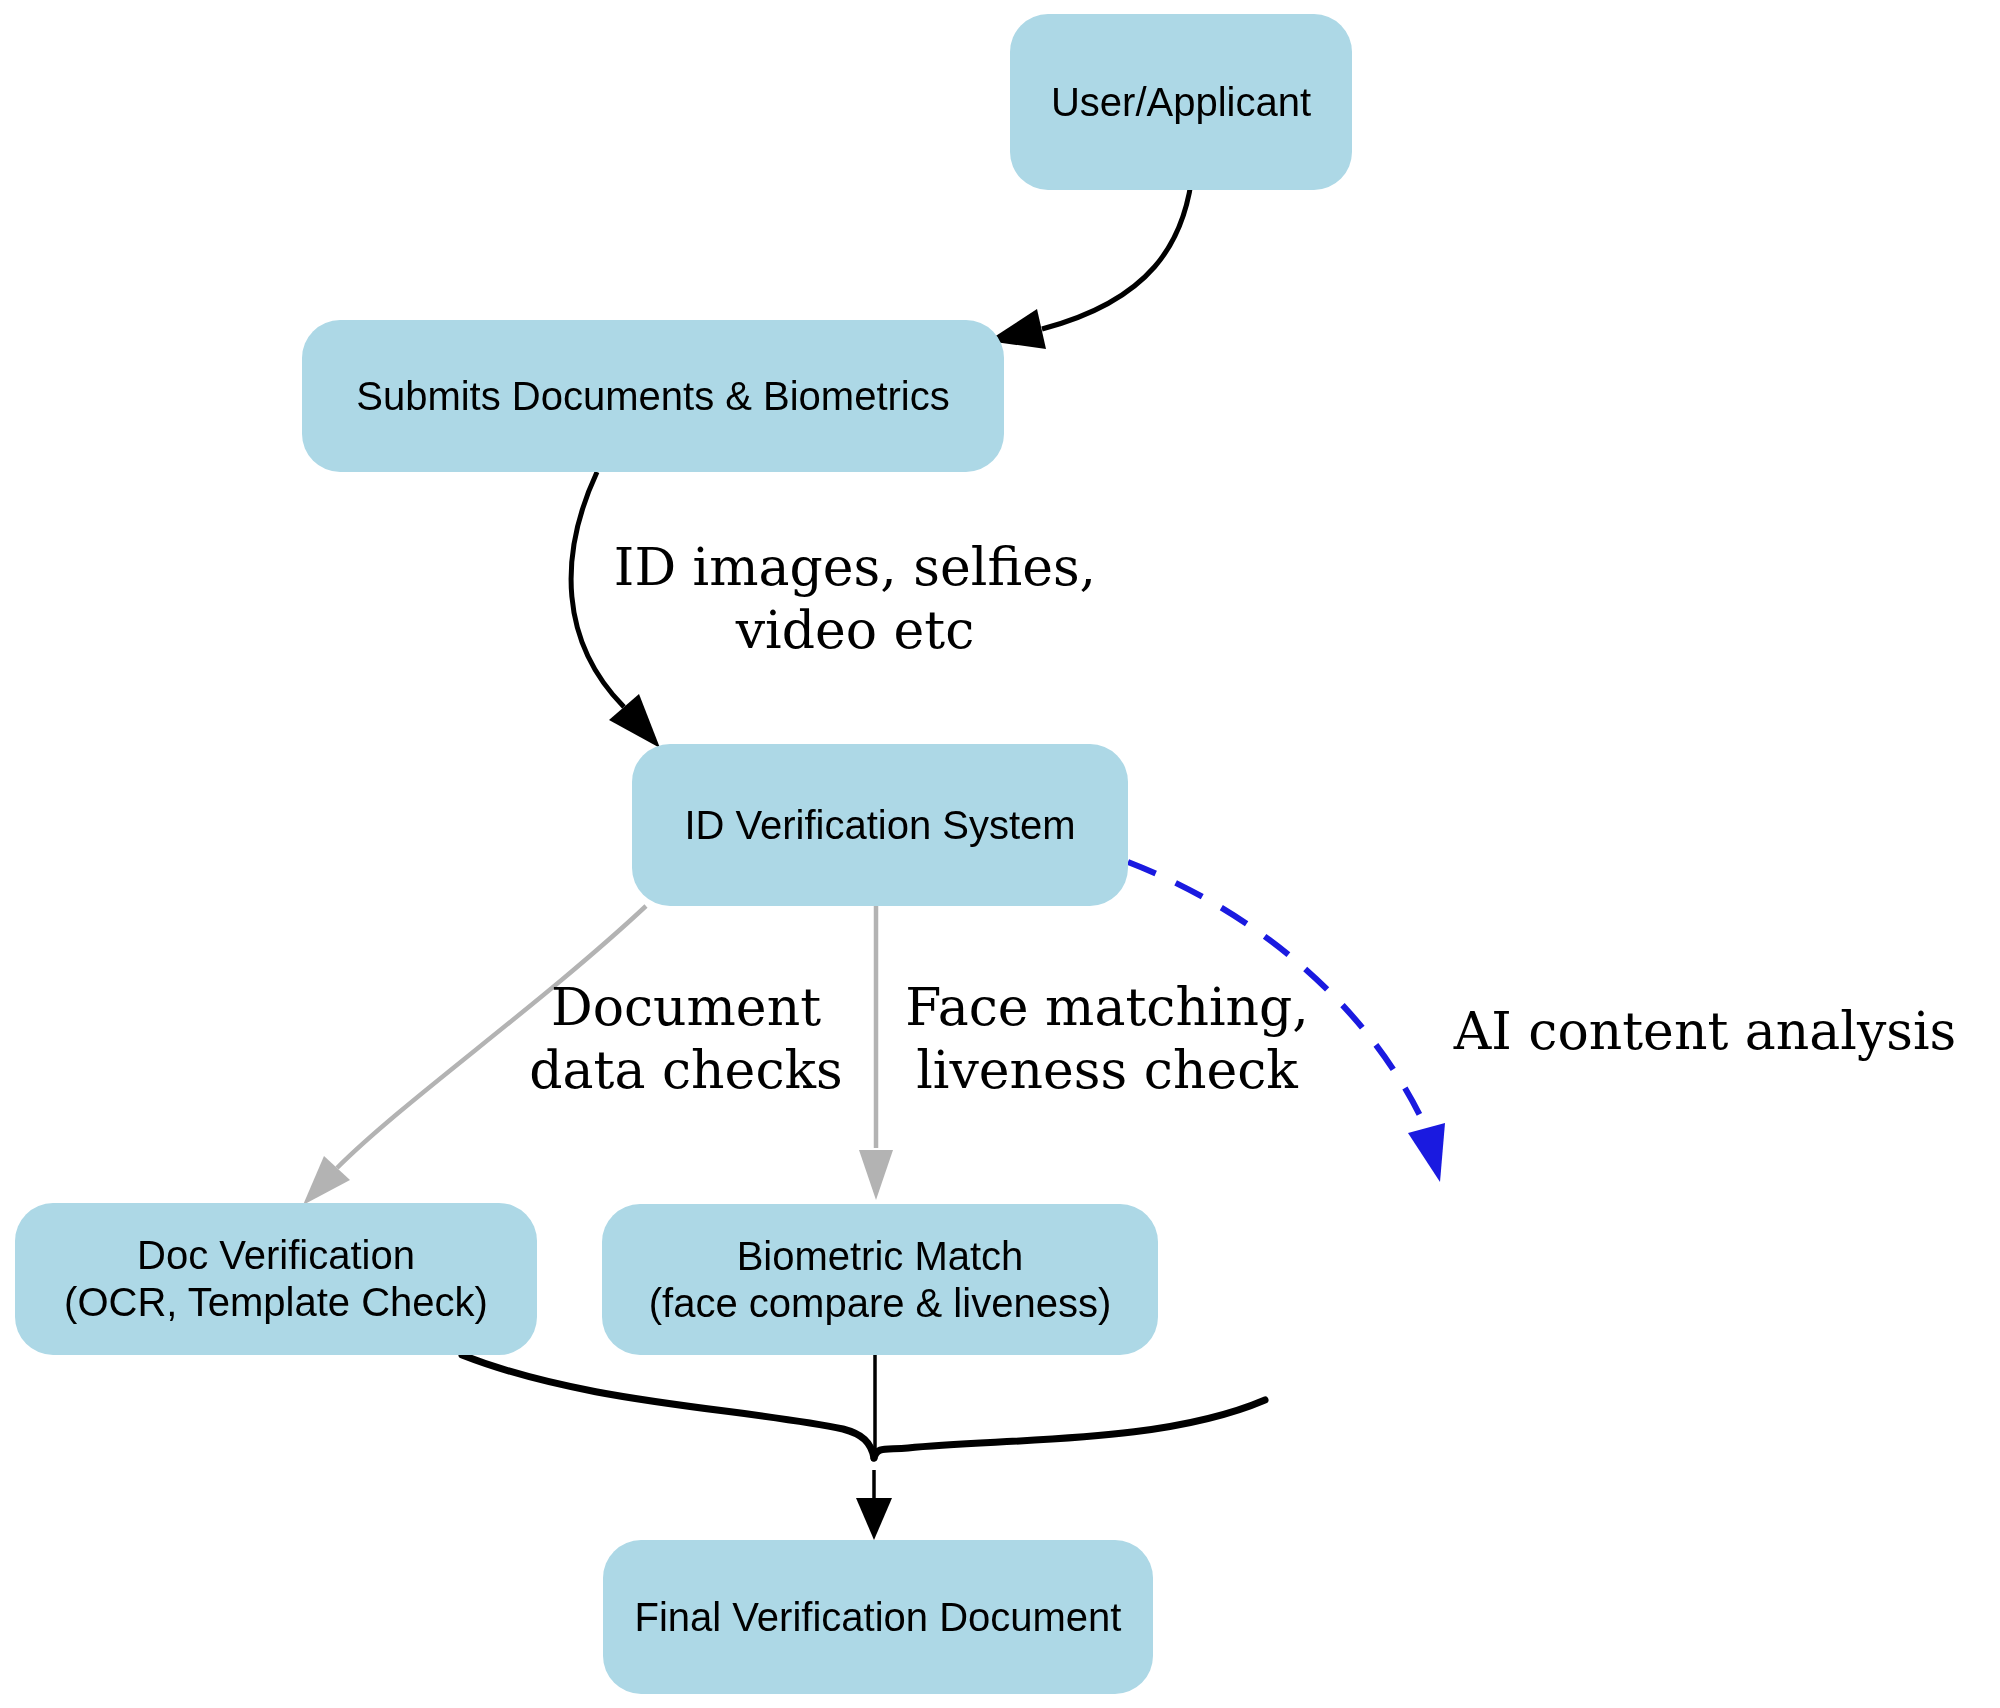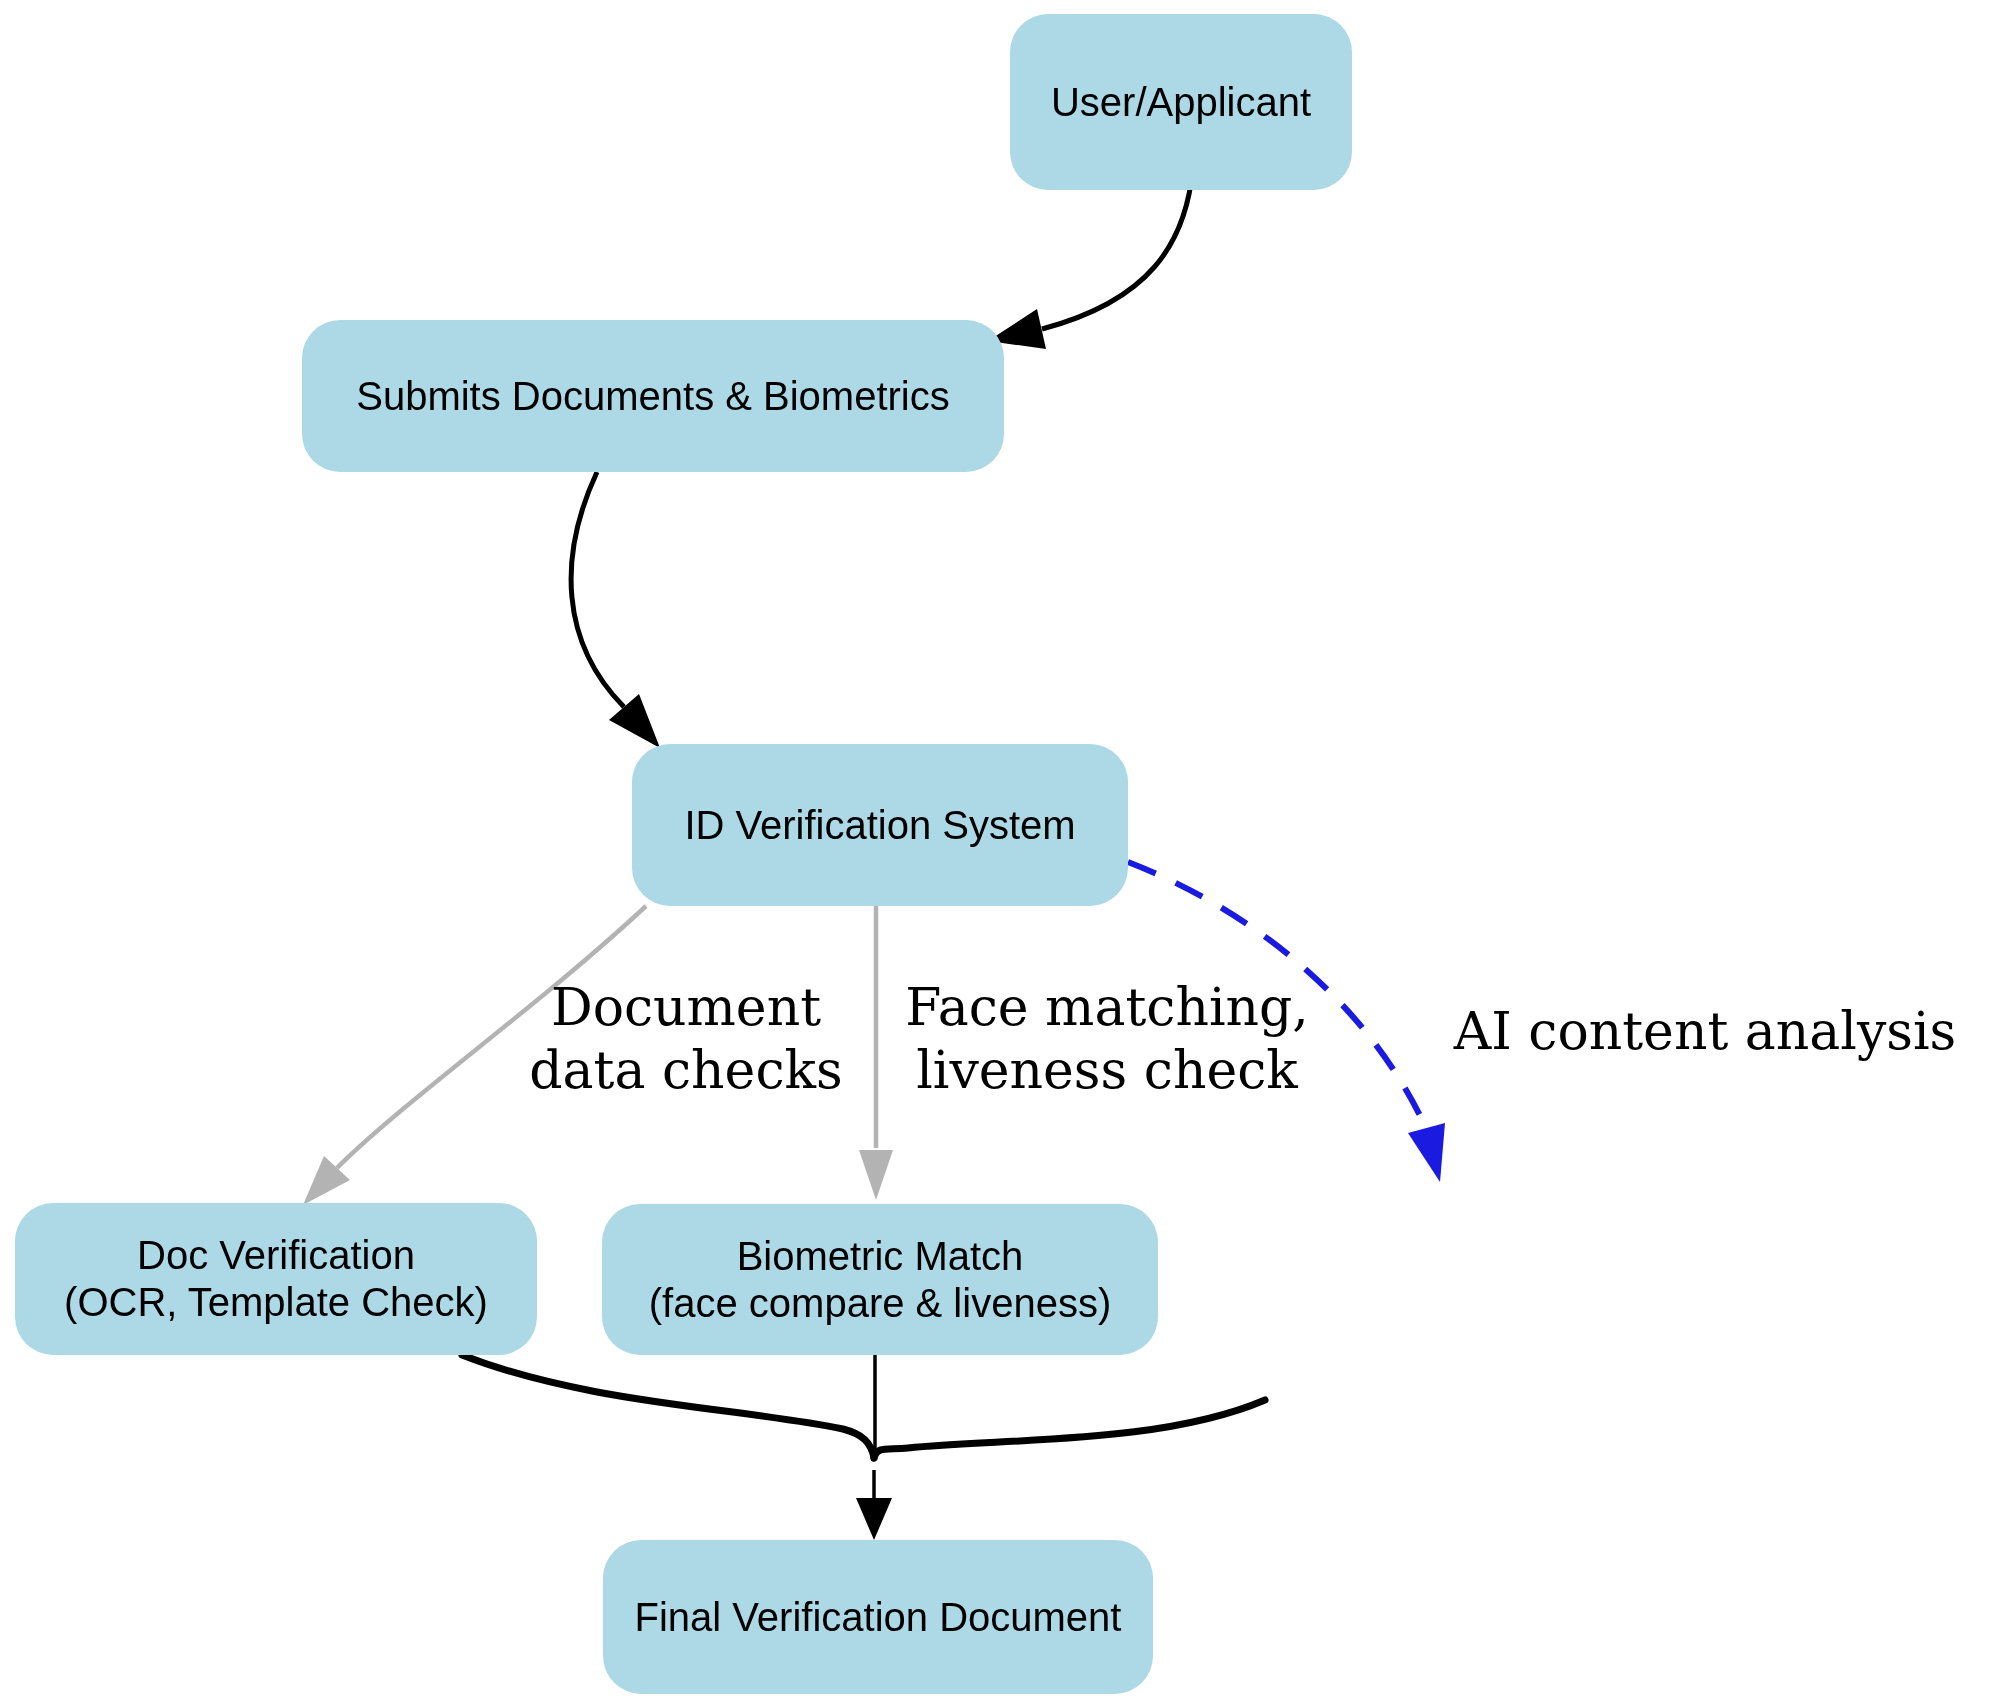--- a/index.html
+++ b/index.html
@@ -123,20 +123,22 @@
     <span>Biometric Match</span>
     <span>(face compare &amp; liveness)</span>
   </div>
 
 
   <div class="node node-final">
     <span>Final Verification Document</span>
   </div>
 
   <div class="edge-label label-idimages">
+    <span>ID images, selfies,</span>
+    <span>video etc</span>
   </div>
 
   <div class="edge-label label-docchecks">
     <span>Document</span>
     <span>data checks</span>
   </div>
 
   <div class="edge-label label-facematch">
     <span>Face matching,</span>
     <span>liveness check</span>

